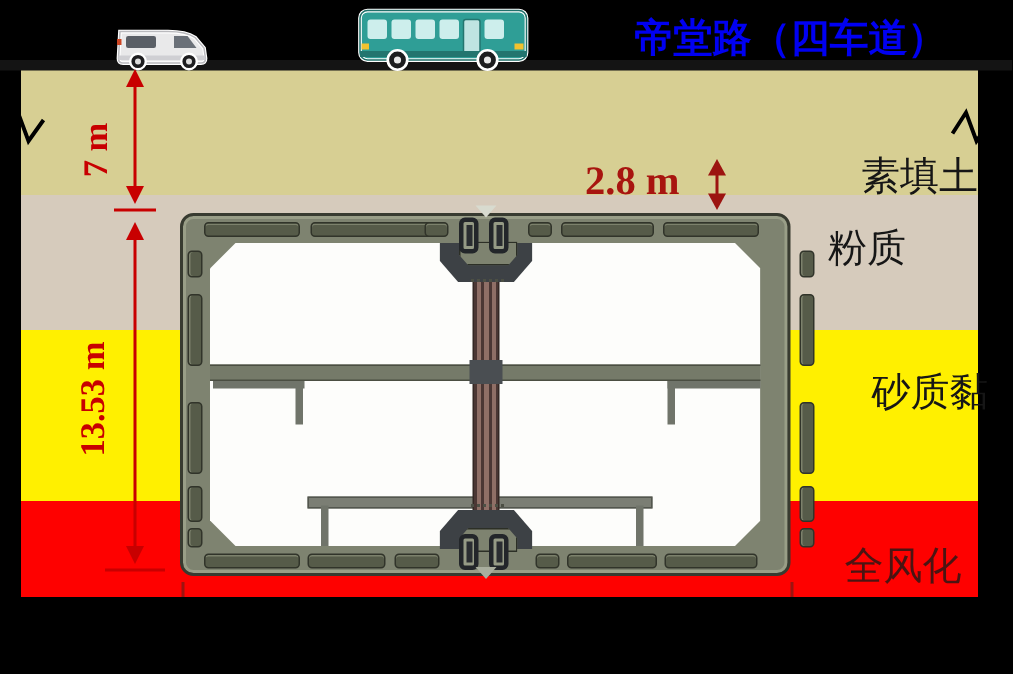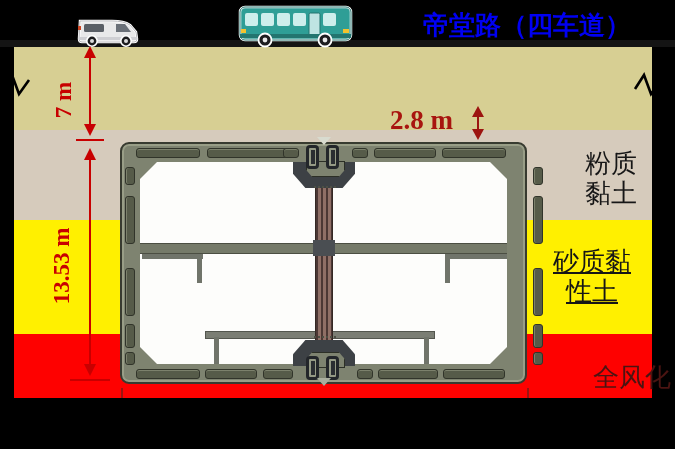--- a/index.html
+++ b/index.html
@@ -191,25 +191,26 @@
   <div class="dimline-v red2" style="left:477px;top:112px;height:22px;"></div>
   <div class="ah" style="left:472px;top:106px;border-left:6px solid transparent;border-right:6px solid transparent;border-bottom:11px solid #9c1410;"></div>
   <div class="ah" style="left:472px;top:129px;border-left:6px solid transparent;border-right:6px solid transparent;border-top:11px solid #9c1410;"></div>
 
   <div class="dimline-v red2" style="left:121px;top:388px;height:57px;width:2px;"></div>
   <div class="dimline-v red2" style="left:527px;top:388px;height:57px;width:2px;"></div>
   <div class="dimline-h red2" style="left:130px;top:423px;width:390px;"></div>
   <div class="ah" style="left:123px;top:417px;border-top:7px solid transparent;border-bottom:7px solid transparent;border-right:14px solid #9c1410;"></div>
   <div class="ah" style="left:513px;top:417px;border-top:7px solid transparent;border-bottom:7px solid transparent;border-left:14px solid #9c1410;"></div>
 
-  <div class="soil-label" style="left:585px;top:150px;font-family:Liberation Mono, monospace;">
+  <div class="soil-label" style="left:574px;top:102px;">
+    <div>素填土</div>
+  </div>
+  <div class="soil-label" style="left:552px;top:150px;">
     <div>粉质</div>
-    <div>黏土</div>
-  </div>
-  <div class="soil-label" style="left:553px;top:246px;text-align:center;text-decoration:underline;">
+  </div>
+  <div class="soil-label" style="left:581px;top:246px;text-align:right;">
     <div>砂质黏</div>
-    <div>性土</div>
-  </div>
-  <div class="soil-label" style="left:593px;top:362px;color:#4b1412;text-align:center;">
+  </div>
+  <div class="soil-label" style="left:563px;top:362px;color:#4b1412;text-align:center;">
     <div>全风化</div>
   </div>
 
 </div>
 
 </body></html>

